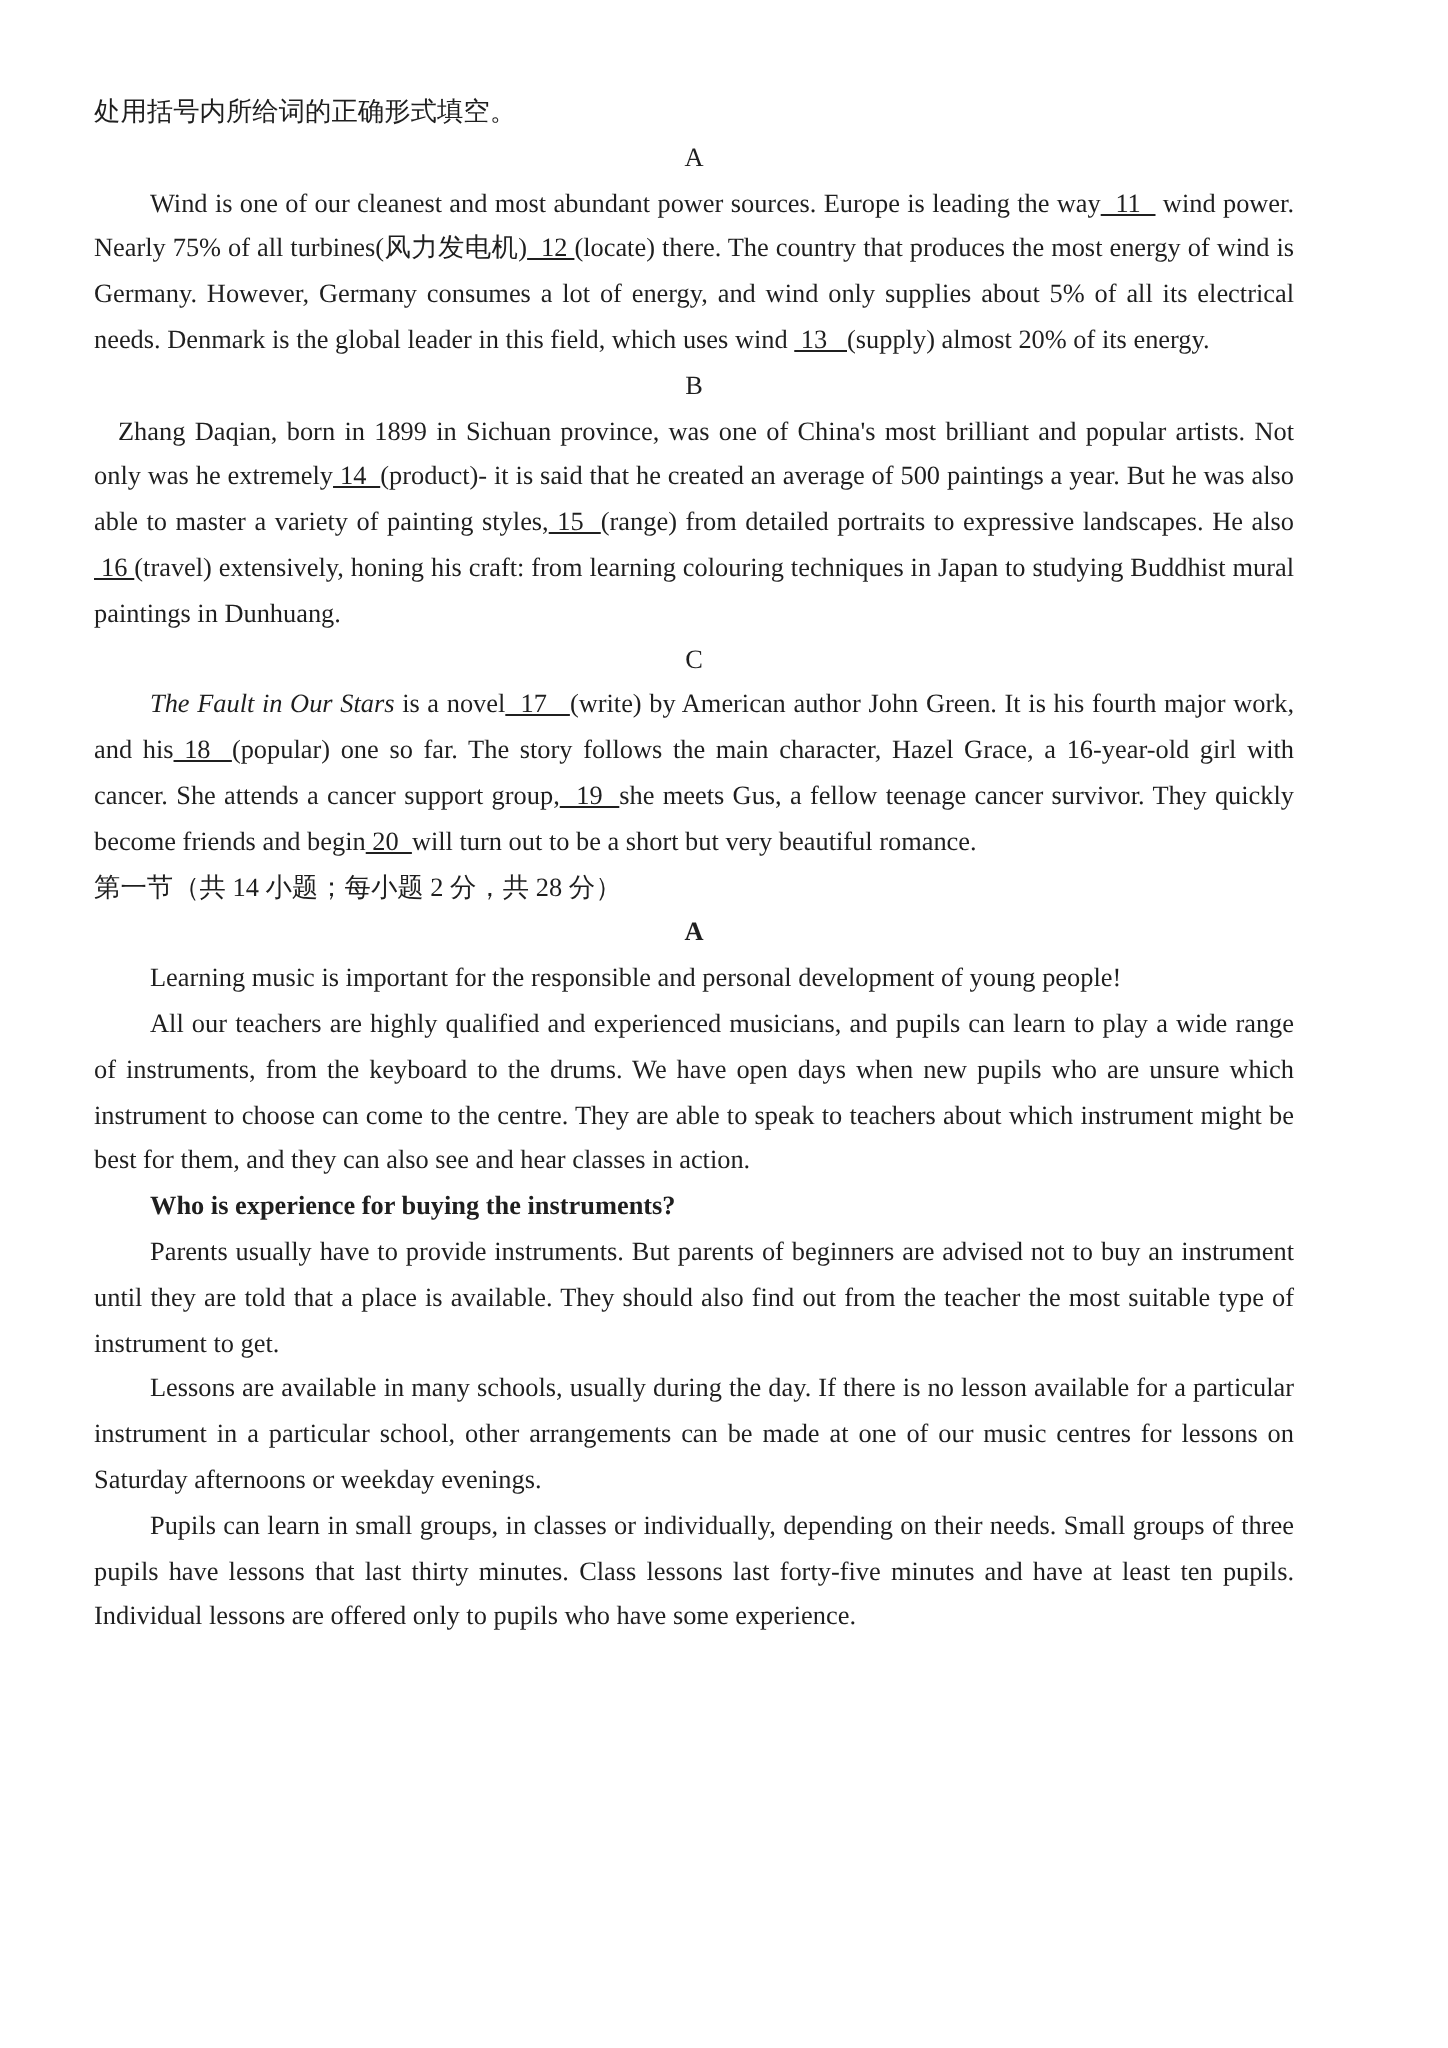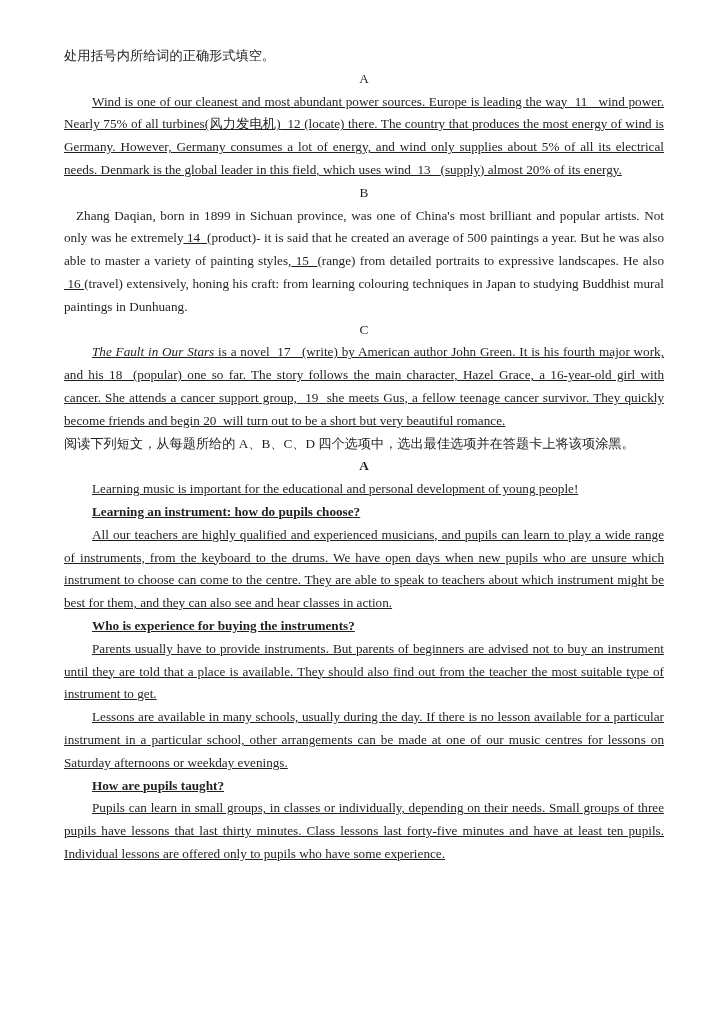--- a/index.html
+++ b/index.html
@@ -11,34 +11,34 @@
     position: relative;
     width: 724px;
     height: 1024px;
     background: #ffffff;
     overflow: hidden;
     font-family: "Liberation Serif", "DejaVu Serif", serif;
     color: #1f1f1f;
   }
   .doc {
     position: absolute;
-    left: 64px;
+    left: 47px;
     top: 45px;
     width: 600px;
     font-size: 13.2px;
     line-height: 22.8px;
   }
   .doc p {
     margin: 0;
     padding: 0;
   }
   .al-left    { text-align: left; }
   .al-center  { text-align: center; }
   .al-justify { text-align: justify; }
-  .ind-normal { text-indent: 28px; text-decoration: underline; }
+  .ind-normal { text-indent: 28px; }
   .ind-small  { text-indent: 12px; }
   .b { font-weight: 700; }
   .i { font-style: italic; margin-top: 32px; }
   .u { text-decoration: underline; white-space: pre; }
   .footer {
     position: absolute;
     left: 0;
     right: 0;
     top: 996px;
     text-align: center;
@@ -53,27 +53,25 @@
 
 <div class="page">
   <div class="doc" id="doc-body">
       <p class="al-left"><span>处用括号内所给词的正确形式填空。</span></p>
       <p class="al-center"><span>A</span></p>
       <p class="al-justify ind-normal"><span>Wind is one of our cleanest and most abundant power sources. Europe is leading the way</span><span class="u">  11  </span><span>  wind power. Nearly 75% of all turbines(风力发电机)</span><span class="u">  12 </span><span>(locate) there. The country that produces the most energy of wind is Germany. However, Germany consumes a lot of energy, and wind only supplies about 5% of all its electrical needs. Denmark is the global leader in this field, which uses wind </span><span class="u"> 13   </span><span>(supply) almost 20% of its energy.</span></p>
       <p class="al-center"><span>B</span></p>
       <p class="al-justify ind-small"><span>Zhang Daqian, born in 1899 in Sichuan province, was one of China's most brilliant and popular artists. Not only was he extremely</span><span class="u"> 14  </span><span>(product)- it is said that he created an average of 500 paintings a year. But he was also able to master a variety of painting styles,</span><span class="u"> 15  </span><span>(range) from detailed portraits to expressive landscapes. He also</span><span class="u"> 16 </span><span>(travel) extensively, honing his craft: from learning colouring techniques in Japan to studying Buddhist mural paintings in Dunhuang.</span></p>
       <p class="al-center"><span>C</span></p>
       <p class="al-justify ind-normal"><span class="i">The Fault in Our Stars</span><span> is a novel</span><span class="u">  17   </span><span>(write) by American author John Green. It is his fourth major work, and his</span><span class="u"> 18  </span><span>(popular) one so far. The story follows the main character, Hazel Grace, a 16-year-old girl with cancer. She attends a cancer support group,</span><span class="u">  19  </span><span>she meets Gus, a fellow teenage cancer survivor. They quickly become friends and begin</span><span class="u"> 20  </span><span>will turn out to be a short but very beautiful romance.</span></p>
-      <p class="al-left"><span>阅读下列短文，从每题所给的 A、B、C、D 四个选项中，选出最佳选项并在答题卡上将该项涂黑。</span></p>
+      <p class="al-left"><span>第一节（共 14 小题；每小题 2 分，共 28 分）</span></p>
       <p class="al-center"><span class="b">A</span></p>
-      <p class="al-justify ind-normal"><span>Learning music is important for the educational and personal development of young people!</span></p>
-      <p class="al-left ind-normal"><span class="b">Learning an instrument: how do pupils choose?</span></p>
+      <p class="al-justify ind-normal"><span>Learning music is important for the responsible and personal development of young people!</span></p>
       <p class="al-justify ind-normal"><span>All our teachers are highly qualified and experienced musicians, and pupils can learn to play a wide range of instruments, from the keyboard to the drums. We have open days when new pupils who are unsure which instrument to choose can come to the centre. They are able to speak to teachers about which instrument might be best for them, and they can also see and hear classes in action.</span></p>
       <p class="al-left ind-normal"><span class="b">Who is experience for buying the instruments?</span></p>
       <p class="al-justify ind-normal"><span>Parents usually have to provide instruments. But parents of beginners are advised not to buy an instrument until they are told that a place is available. They should also find out from the teacher the most suitable type of instrument to get.</span></p>
       <p class="al-justify ind-normal"><span>Lessons are available in many schools, usually during the day. If there is no lesson available for a particular instrument in a particular school, other arrangements can be made at one of our music centres for lessons on Saturday afternoons or weekday evenings.</span></p>
-      <p class="al-left ind-normal"><span class="b">How are pupils taught?</span></p>
       <p class="al-justify ind-normal"><span>Pupils can learn in small groups, in classes or individually, depending on their needs. Small groups of three pupils have lessons that last thirty minutes. Class lessons last forty-five minutes and have at least ten pupils. Individual lessons are offered only to pupils who have some experience.</span></p>
     </div>
   <div class="footer">
     <span>第2页/共9页</span>
   </div>
 </div>
 
 </body></html>

